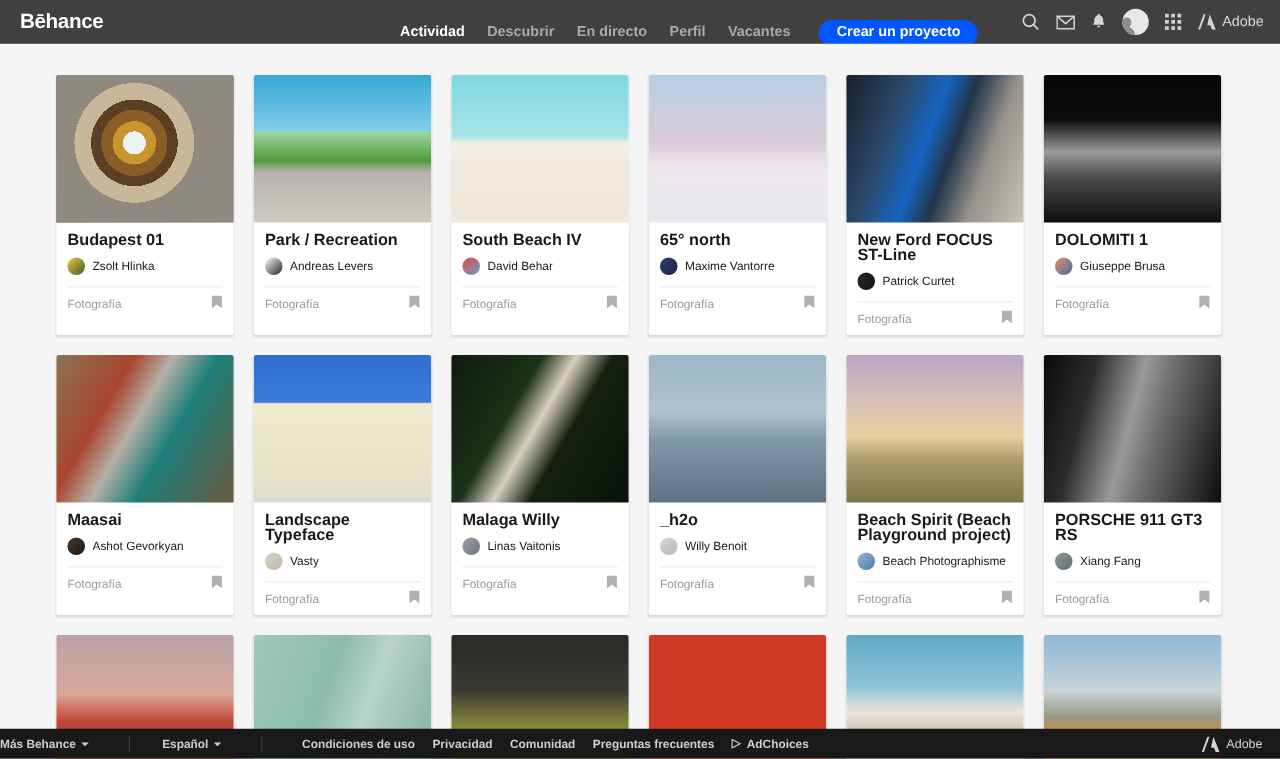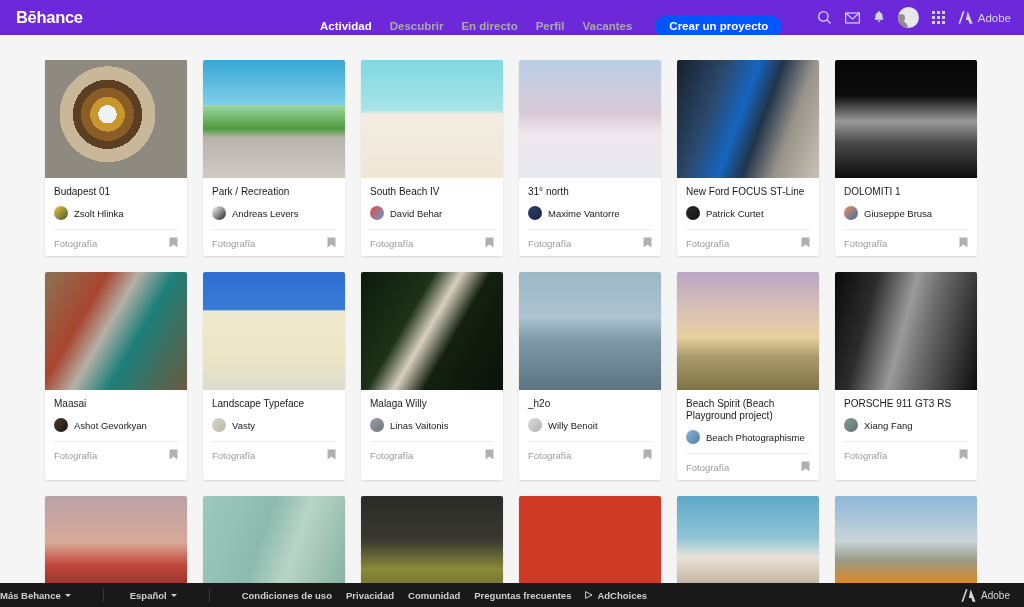--- a/index.html
+++ b/index.html
@@ -6,21 +6,21 @@
   html, body {
     width: 1024px; height: 607px;
     overflow: hidden;
     background: #191919;
     font-family: "Liberation Sans", sans-serif;
   }
 
   
   .header {
     height: 35px; width: 1024px;
-    background: #6d28d9;
+    background: #404040;
     display: flex; align-items: center;
     position: relative;
   }
   .logo {
     color: #ffffff;
     font-size: 16.5px;
     font-weight: bold;
     letter-spacing: -0.3px;
     margin-left: 16px;
   }
@@ -98,21 +98,21 @@
     display: flex; flex-direction: column;
   }
   .thumb {
     width: 142px; height: 118px;
     background: #cfcfcf;
     position: relative;
     overflow: hidden;
   }
   .card-body { padding: 8px 9px 0 9px; }
   .card-title {
-    font-size: 10px; font-weight: normal; color: #191919;
+    font-size: 13px; font-weight: bold; color: #191919;
     line-height: 12px;
     margin-bottom: 8px;
     word-wrap: break-word;
   }
   .card-owner { display: flex; align-items: center; gap: 6px; padding-bottom: 9px; }
   .av { width: 14px; height: 14px; border-radius: 50%; flex: 0 0 14px; overflow:hidden; }
   .owner-name { font-size: 9.5px; color: #191919; white-space: nowrap; overflow: hidden; text-overflow: ellipsis;}
   .card-foot {
     border-top: 1px solid #ececec;
     margin: 0 9px;
@@ -260,21 +260,21 @@
         <svg width="9" height="11" viewBox="0 0 9 11">
               <path d="M0.5 0.5h8v10l-4-3-4 3z" fill="#b0b0b0"></path>
             </svg>
       </span>
     </div>
       </div>
       <div class="card">
     <div class="thumb" style="background:
       linear-gradient(#b9cfe6 0%, #d9c9d6 45%, #efe6ee 62%, #e7e9ef 100%);"></div>
     <div class="card-body">
-      <div class="card-title">31° north</div>
+      <div class="card-title">65° north</div>
       <div class="card-owner">
         <span class="av" style="background:linear-gradient(135deg, #2c3e6b, #1b2746);"></span>
         <span class="owner-name">Maxime Vantorre</span>
       </div>
     </div>
     <div class="card-foot">
       <span class="cat">Fotografía</span>
       <span class="bookmark">
         <svg width="9" height="11" viewBox="0 0 9 11">
               <path d="M0.5 0.5h8v10l-4-3-4 3z" fill="#b0b0b0"></path>

